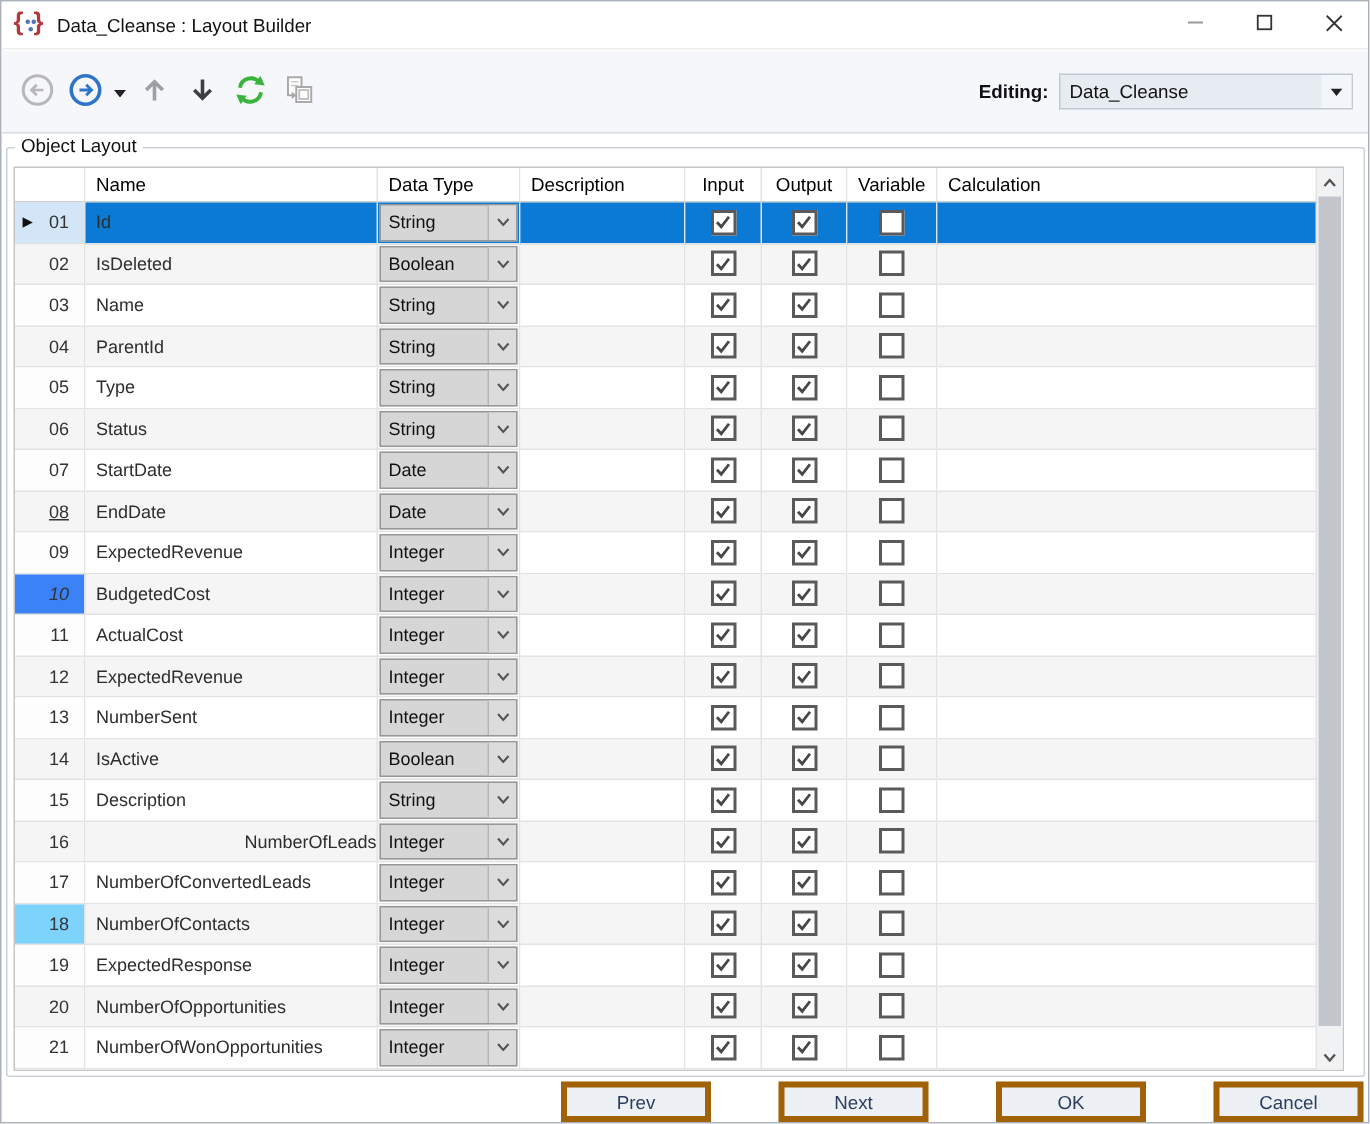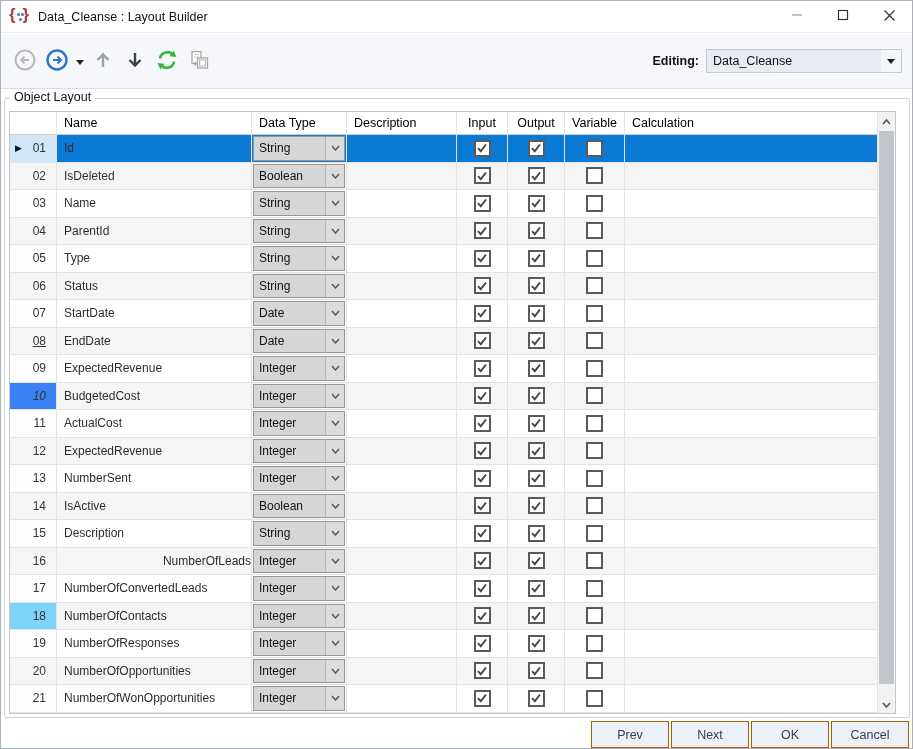--- a/index.html
+++ b/index.html
@@ -63,23 +63,23 @@
   .cb { width:17px; height:17px; border:2px solid #5a5a5a; background:#fff;
     display:flex; align-items:center; justify-content:center; }
   
   .vscroll { width:17px; background:#f1f2f4; display:flex; flex-direction:column;
     border-left:0; }
   .sbtn { height:17px; display:flex; align-items:center; justify-content:center; background:#f1f2f4; flex:none; }
   .sthumb { margin:2px 1px 0 1px; height:553px; background:#c2c6cc; flex:none; }
   .sspace { flex:1; }
   
   .footer { position:absolute; right:3px; bottom:0; height:27px; display:flex; gap:2px; }
-  .fbtn { width:78px; height:27px; background:#edf1f6; border:1px solid #a16207;
+  .fbtn { width:100px; height:27px; background:#edf1f6; border:4px solid #a16207;
     display:flex; align-items:center; justify-content:center;
-    font-size:12.5px; color:#2c3e5d; cursor:default; }
+    font-size:12.5px; color:#2c3e5d; cursor:default;margin-left:43px; }
 </style>
 </head>
 <body>
 
 <div class="window">
 
   <div class="titlebar">
     <span class="appicon">
       <span class="brace l">{</span>
         <span class="brace r">}</span>
@@ -826,21 +826,21 @@
             </span>
           </div>
           <div class="c center" style="background: rgb(245, 245, 245);">
             <span class="cb"></span>
           </div>
           <div class="c padl" style="background: rgb(245, 245, 245);"></div>
           <div class="c rn">
             <span>19</span>
           </div>
           <div class="c namecell padl">
-            <span>NumberOfResponses</span>
+            <span>ExpectedResponse</span>
           </div>
           <div class="c ">
             <div class="combo">
               <span class="ctext">Integer</span>
               <span class="cdd">
                 <svg width="9" height="6" viewBox="0 0 9 6">
                   <path d="M1 1l3.5 4L8 1" fill="none" stroke="#555" stroke-width="1.4"></path>
                 </svg>
               </span>
             </div>

